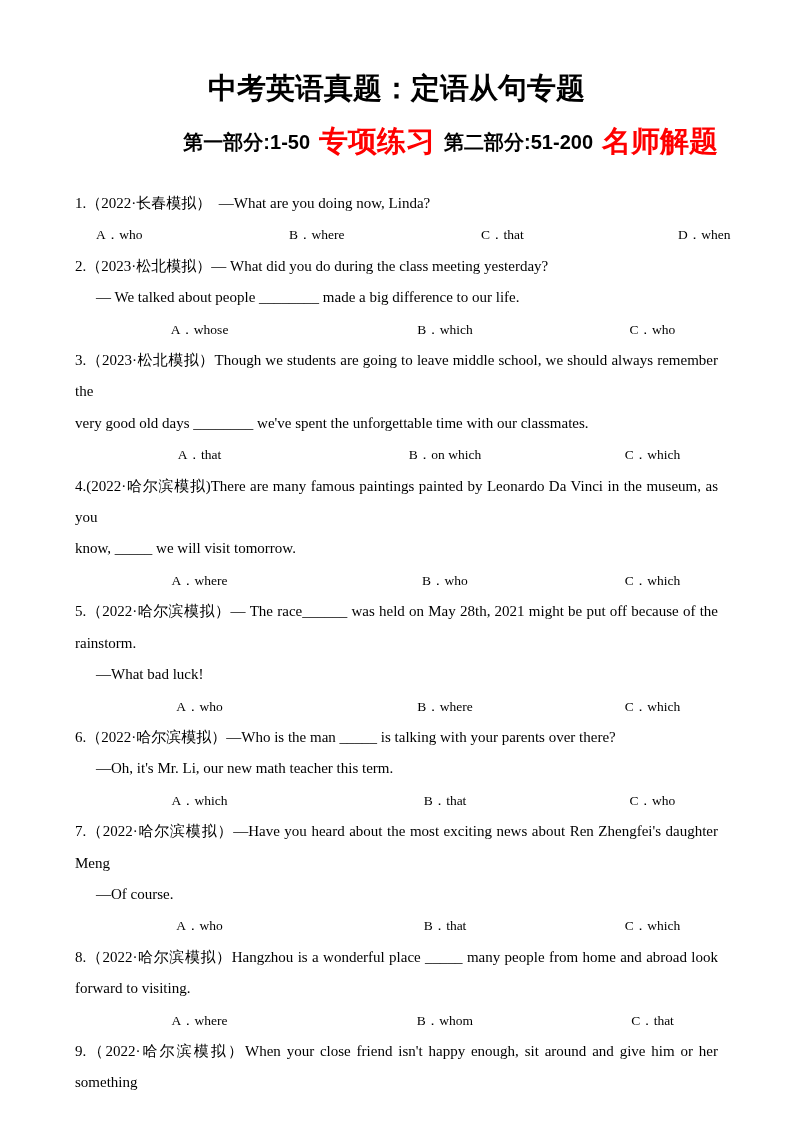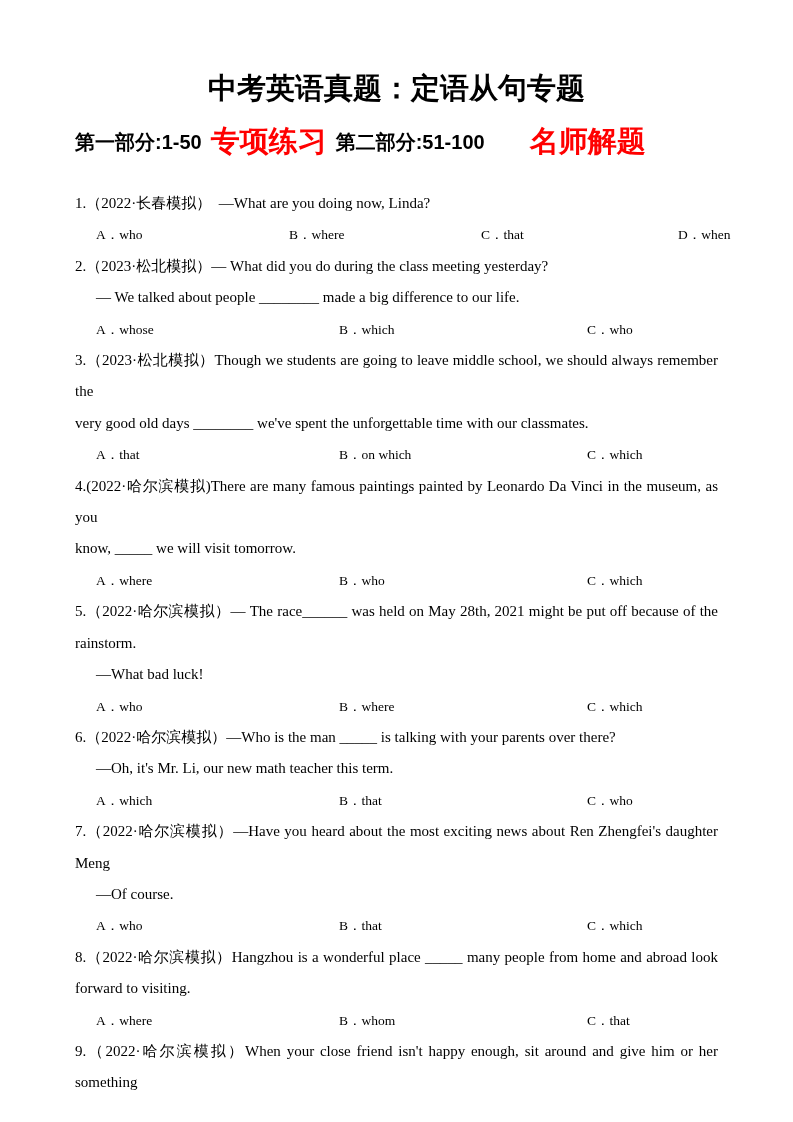--- a/index.html
+++ b/index.html
@@ -26,21 +26,21 @@
     text-align: center;
     font-family: "Liberation Sans", "DejaVu Sans", sans-serif;
     font-weight: bold;
     font-size: 29px;
     line-height: 36px;
     color: #000000;
   }
   .subtitle {
     margin-top: 16px;
     display: flex;
-    justify-content: flex-start;
+    justify-content: flex-end;
     align-items: center;
     gap: 9px;
     font-family: "Liberation Sans", "DejaVu Sans", sans-serif;
     font-weight: bold;
   }
   .sub-label {
     font-size: 20px;
     color: #000000;
     white-space: nowrap;
   }
@@ -65,37 +65,37 @@
     text-align: justify;
     text-align-last: justify;
   }
   .options {
     display: grid;
     padding-left: 21px;
     line-height: 31.4px;
     gap: 36px;
   }
   .options.cols-4 { grid-template-columns: 157px 156px 161px auto; }
-  .options.cols-3 { grid-template-columns: 207px 212px auto; }
+  .options.cols-3 { grid-template-columns: 207px 212px auto; text-align: center; }
   .option {
     font-family: "Liberation Serif", "DejaVu Serif", serif;
     font-size: 13.5px;
     white-space: pre;
   }
 </style>
 </head>
 <body>
 
 <div class="doc">
   <h1 class="title">中考英语真题：定语从句专题</h1>
   <div class="subtitle">
     <span class="sub-label" style="color: rgb(0, 0, 0);">第一部分:1-50</span>
     <span class="sub-red" style="color: rgb(255, 0, 0);">专项练习</span>
-    <span class="sub-label" style="color: rgb(0, 0, 0);">第二部分:51-100</span>
-    <span class="sub-red" style="color: rgb(255, 0, 0); margin-left: 36px;">名师解题</span>
+    <span class="sub-label" style="color: rgb(0, 0, 0);">第二部分:51-200</span>
+    <span class="sub-red" style="color: rgb(255, 0, 0);">名师解题</span>
   </div>
   <div class="questions" id="questions">
       <div class="question">
         <div class="line">1.（2022·长春模拟）  —What are you doing now, Linda?</div>
         <div class="options cols-4">
           <span class="option">A．who</span>
           <span class="option">B．where</span>
           <span class="option">C．that</span>
           <span class="option">D．when</span>
         </div>

